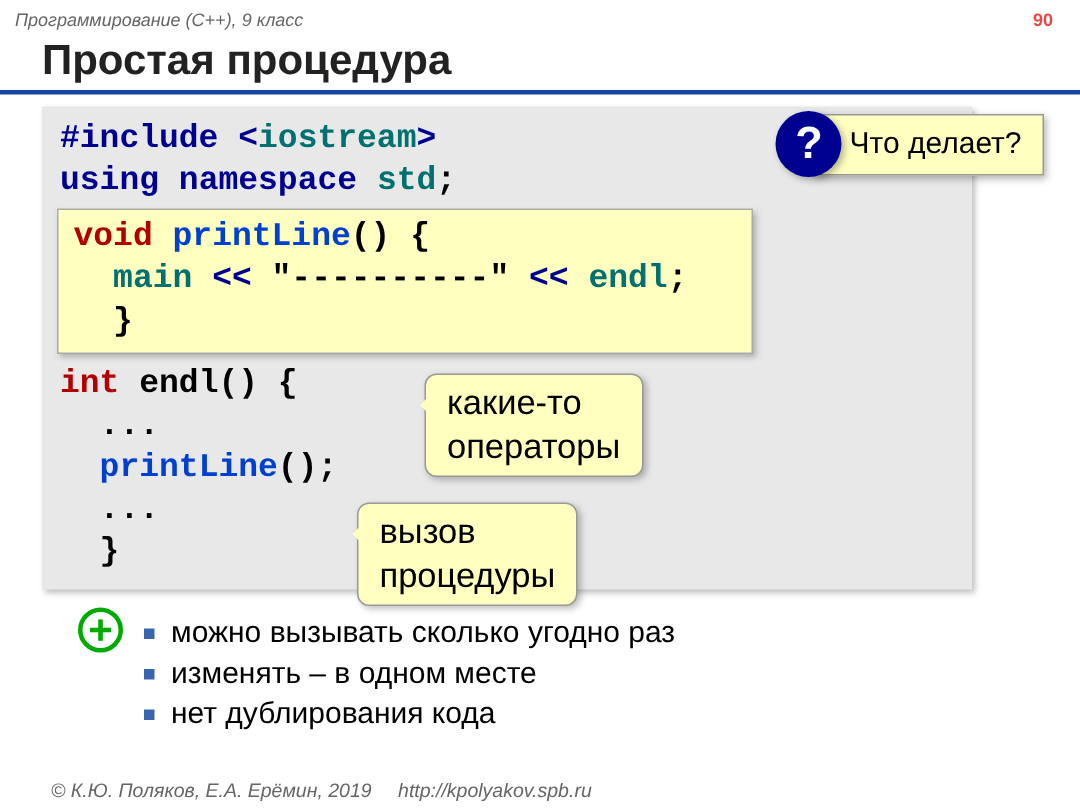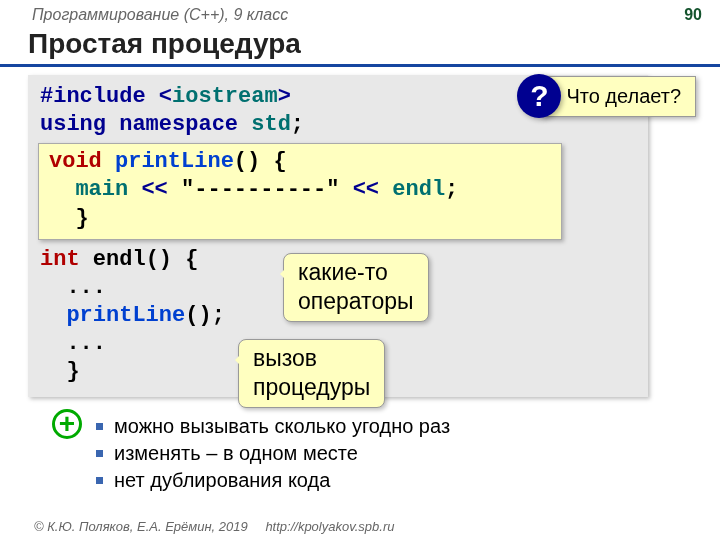--- a/index.html
+++ b/index.html
@@ -7,26 +7,26 @@
     width: 720px;
     height: 540px;
     background: #fff;
     font-family: Arial, sans-serif;
     position: relative;
     overflow: hidden;
   }
   .slide-header {
     display: flex;
     justify-content: space-between;
-    padding: 6px 18px 2px 32px;
-    font-size: 16px;
+    padding: 6px 18px 2px 10px;
+    font-size: 12px;
     color: #666;
     font-style: italic;
   }
-  .page-num { color: #14532d; font-weight: bold; font-style: normal; }
+  .page-num { color: #ef4444; font-weight: bold; font-style: normal; }
   .title {
     font-size: 28px;
     font-weight: bold;
     color: #222;
     padding: 2px 14px 4px 28px;
     border-bottom: 3px solid #1646a0;
     margin-bottom: 8px;
   }
   .content { padding: 0 28px; position: relative; }
   .codebox {
@@ -39,21 +39,21 @@
     box-shadow: 2px 2px 4px rgba(0,0,0,0.25);
     position: relative;
     width: 620px;
   }
   .innerbox {
     background: #ffffc0;
     border: 1px solid #aaa;
     box-shadow: 2px 2px 4px rgba(0,0,0,0.25);
     padding: 4px 10px 6px 10px;
     margin: 4px 0 6px -2px;
-    width: 524px;
+    width: 464px;
   }
   .kw-navy { color: #000090; }
   .kw-red  { color: #b00000; }
   .kw-blue { color: #0040d0; }
   .kw-teal { color: #007070; }
   .blk { color: #000; }
 
   .callout {
     position: absolute;
     background: #ffffc0;

